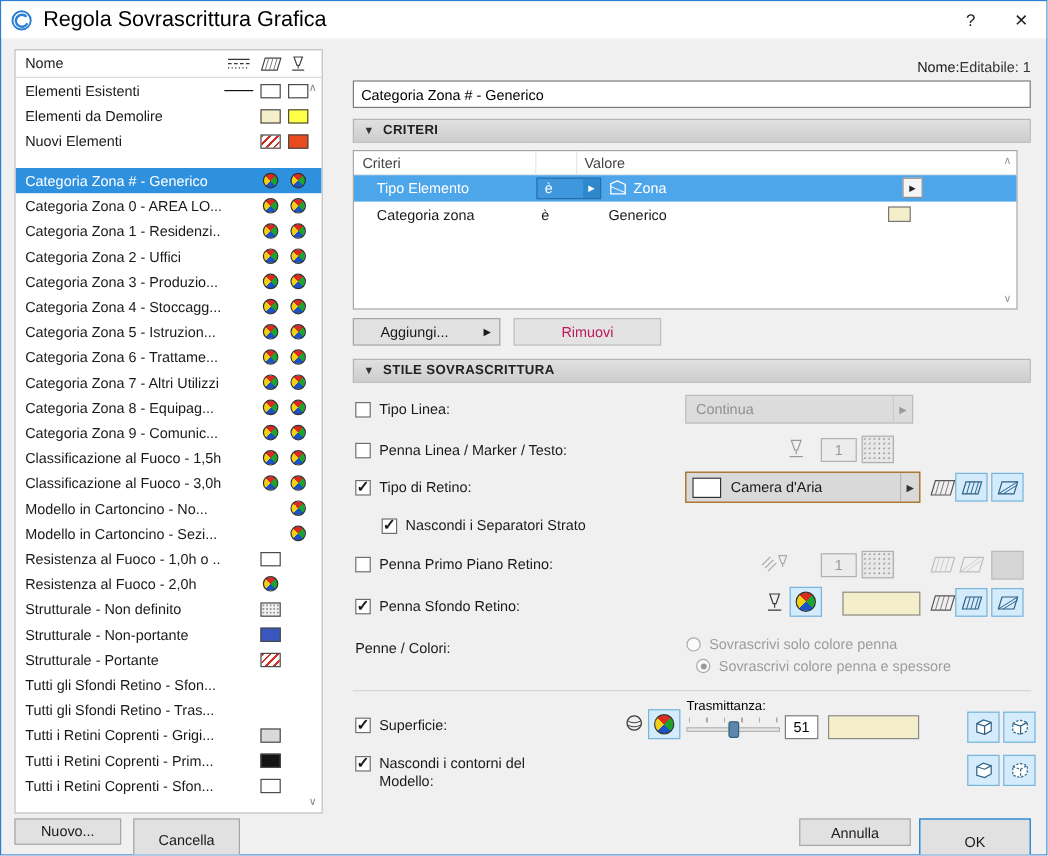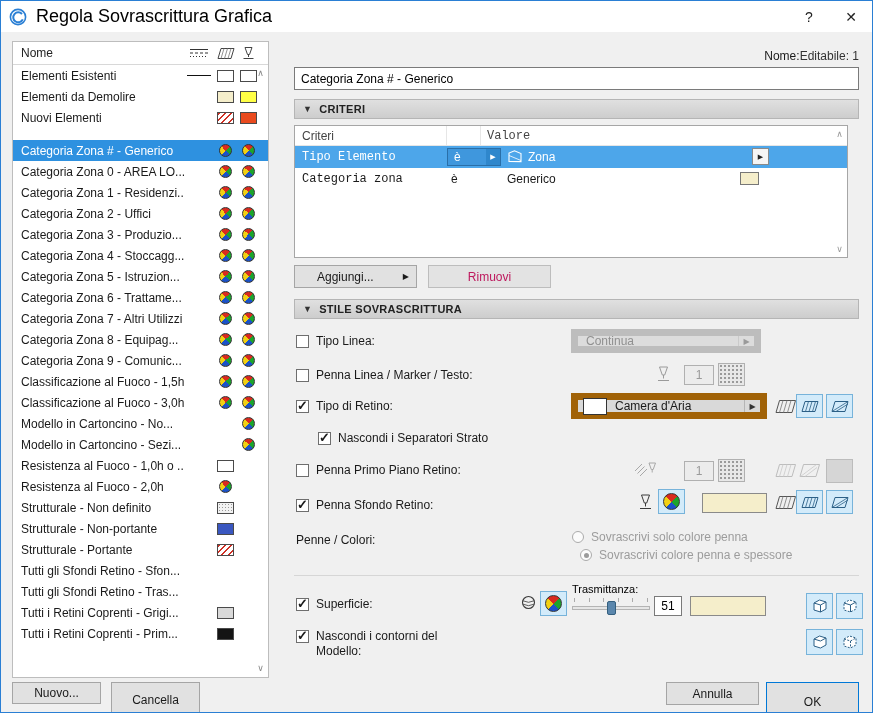--- a/index.html
+++ b/index.html
@@ -54,41 +54,41 @@
   #name-input{top:26px;left:12px;right:5px;height:23px;border:1px solid #7a7a7a;background:#fff;font-family:"Liberation Sans",sans-serif;font-size:12px;padding:0 6px;color:#000;width:565px;}
   .section-bar{left:12px;right:5px;height:20px;background:linear-gradient(#e0e0e0,#cdcdcd);border:1px solid #b5b5b5;display:flex;align-items:center;gap:7px;padding-left:8px;font-weight:bold;font-size:11px;color:#222;letter-spacing:0.3px;}
   .section-bar .tri{font-size:9px;color:#333;font-weight:normal;}
   #criteri-bar{top:58px;}
   #stile-bar{top:258px;}
   
   #criteri-table{top:84px;left:12px;right:16px;height:133px;background:#fff;border:1px solid #a6a6a6;}
   .ct-header{height:20px;display:flex;align-items:center;border-bottom:1px solid #e6e6e6;color:#444;position:relative;}
   .ct-h1{width:152px;padding-left:7px;border-right:1px solid #e6e6e6;height:100%;display:flex;align-items:center;}
   .ct-h2{width:34px;border-right:1px solid #e6e6e6;height:100%;}
-  .ct-h3{flex:1;padding-left:6px;display:flex;align-items:center;height:100%;font-family:Liberation Mono, monospace;}
+  .ct-h3{flex:1;padding-left:6px;display:flex;align-items:center;height:100%;}
   .ct-row{height:22px;position:relative;display:flex;align-items:center;}
   .ct-row.selected{background:#4da6ea;color:#fff;}
-  .ct-name{position:absolute;left:7px;font-family:Liberation Mono, monospace;}
+  .ct-name{position:absolute;left:19px;}
   .op-combo{position:absolute;left:152px;top:2px;width:54px;height:18px;display:flex;background:#3f97dd;border:1px solid #2a6fa8;color:#fff;}
   .op-combo .op-txt{flex:1;display:flex;align-items:center;padding-left:6px;}
   .op-combo .op-arrow{width:14px;background:#2f87cc;display:flex;align-items:center;justify-content:center;font-size:7px;}
   .ct-op{position:absolute;left:156px;}
   .ct-val{position:absolute;left:212px;display:flex;align-items:center;gap:5px;}
   .ct-more-btn{position:absolute;right:78px;top:2px;width:17px;height:17px;background:#f5f5f5;border:1px solid #8a8a8a;display:flex;align-items:center;justify-content:center;font-size:7px;color:#222;}
   .ct-swatch{position:absolute;right:88px;top:4px;width:19px;height:13px;background:#f5eecb;border:1px solid #777;}
   .ct-chevron{position:absolute;right:2px;font-size:9px;color:#999;width:11px;text-align:center;}
   #btn-aggiungi{top:224px;left:12px;width:123px;height:23px;position:absolute;justify-content:flex-start;padding-left:22px;position:absolute;}
   #btn-aggiungi .agg-arrow{position:absolute;right:7px;font-size:8px;}
   #btn-rimuovi{top:224px;left:146px;width:123px;height:23px;position:absolute;}
   
   .chk-row{position:absolute;display:flex;align-items:flex-start;gap:7px;}
   .chk-box{width:13px;height:13px;background:#fff;border:1px solid #6e6e6e;position:relative;flex:none;margin-top:1px;}
   .chk-box.checked::after{content:"✓";position:absolute;left:0px;top:-3px;font-size:13px;font-weight:bold;color:#1a1a1a;}
   .chk-label{line-height:15px;}
-  .combo{position:absolute;height:24px;display:flex;align-items:center;border:7px solid #a16207;background:#d9d9d9;}
+  .combo{position:absolute;height:24px;display:flex;align-items:center;border:1px solid #a16207;background:#d9d9d9;}
   .combo .c-label{flex:1;padding-left:8px;white-space:nowrap;overflow:hidden;}
   .combo .c-arrow{width:16px;height:100%;display:flex;align-items:center;justify-content:center;font-size:8px;color:#333;border-left:1px solid #b5b5b5;}
   .combo.disabled{background:#dcdcdc;border-color:#bdbdbd;}
   .combo.disabled .c-label{color:#909090;}
   .combo.disabled .c-arrow{color:#9a9a9a;border-left-color:#cacaca;}
   .combo .c-swatch{width:24px;height:17px;background:#fff;border:1px solid #333;margin-left:5px;flex:none;}
   .num-field{position:absolute;width:30px;height:20px;border:1px solid #b0b0b0;background:#ececec;color:#9a9a9a;display:flex;align-items:center;justify-content:center;}
   .num-field.enabled{background:#fff;border-color:#7a7a7a;color:#000;}
   .dot-btn{position:absolute;width:27px;height:23px;border:1px solid #b0b0b0;background:#e8e8e8;background-image:radial-gradient(#9a9a9a 0.8px,transparent 0.8px);background-size:4px 4px;}
   .tool-btn{position:absolute;width:27px;height:24px;border:1px solid #77b3da;background:#d3ebfa;display:flex;align-items:center;justify-content:center;}
@@ -418,20 +418,30 @@
         <div class="rule-item">
     <span class="ri-label">Tutti i Retini Coprenti - Prim...</span>
     <span class="ri-line"></span>
     <span class="ri-slot">
             <span class="ri-sw ri-sw1 sw-black"></span>
           </span>
     <span class="ri-slot">
             <span class="ri-sw ri-sw2 sw-none"></span>
           </span>
   </div>
+        <div class="rule-item">
+    <span class="ri-label">Tutti i Retini Coprenti - Sfon...</span>
+    <span class="ri-line"></span>
+    <span class="ri-slot">
+            <span class="ri-sw ri-sw1 sw-white"></span>
+          </span>
+    <span class="ri-slot">
+            <span class="ri-sw ri-sw2 sw-none"></span>
+          </span>
+  </div>
       </div>
     <span class="list-chevron" style="top:26px;">∧</span>
     <span class="list-chevron" style="bottom:3px;">∨</span>
   </div>
   <div class="btn" id="btn-nuovo">Nuovo...</div>
   <div class="btn" id="btn-cancella">Cancella</div>
 
   <div class="right-panel">
 
     <div class="rp-abs" id="nome-row">

